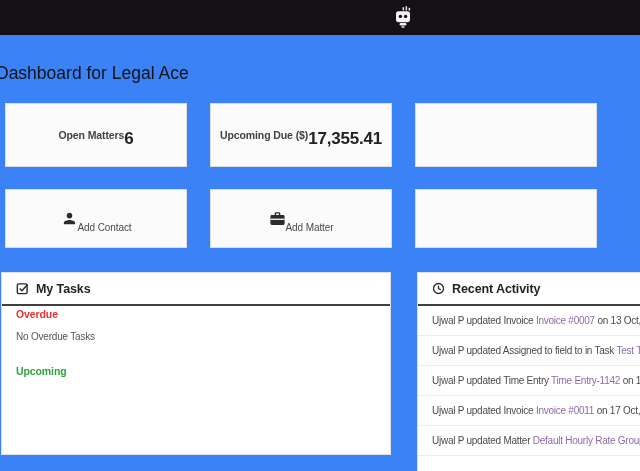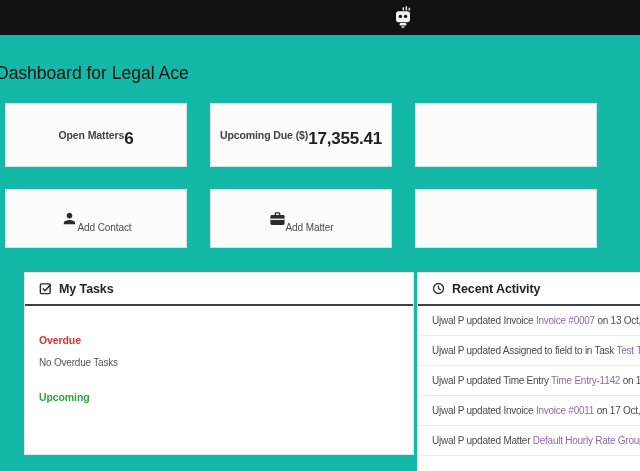--- a/index.html
+++ b/index.html
@@ -1,17 +1,17 @@
 <!DOCTYPE html>
 <html><head>
 <meta charset="utf-8">
 <style>
   html,body{margin:0;padding:0;background:#fff;}
   #screen{
-    position:relative;width:640px;height:471px;overflow:hidden;background:#14b8a6;
+    position:relative;width:640px;height:471px;overflow:hidden;background:#3b82f6;
     font-family:"Liberation Sans",sans-serif;-webkit-font-smoothing:antialiased;
   }
   
   .topbar{position:absolute;left:0;top:0;width:640px;height:35px;background:#151015;}
   .logo{position:absolute;left:393px;top:6px;width:20px;height:23px;cursor:pointer;}
   
   .page-title{position:absolute;left:-4px;top:63px;font-size:17.5px;line-height:20px;color:#141414;white-space:nowrap;}
   
   .cards-row{position:absolute;left:5px;display:flex;gap:23px;}
   .stats-row{top:103px;}
@@ -22,28 +22,28 @@
     cursor:pointer;
   }
   .stat-card{height:64px;}
   .action-card{height:59px;}
   .stat-label{font-size:10.5px;font-weight:bold;color:#424242;letter-spacing:-0.1px;}
   .stat-value{font-size:17px;font-weight:bold;color:#222;margin-top:7px;letter-spacing:-0.2px;}
   .action-icon{color:#2b2b2b;height:17px;}
   .action-label{font-size:10px;color:#4a4a4a;margin-top:18px;letter-spacing:-0.1px;}
   
   .panel{position:absolute;top:272px;box-sizing:border-box;background:#fff;border:1px solid #e0e0e0;overflow:hidden;}
-  .tasks-panel{left:24px;width:390px;height:183px;}
+  .tasks-panel{left:1px;width:390px;height:183px;}
   .activity-panel{left:417px;width:390px;height:205px;}
   .panel-header{
     display:flex;align-items:center;gap:7px;padding:8.5px 14px;
     font-size:12.5px;font-weight:bold;color:#242424;border-bottom:2px solid #3f3f3f;letter-spacing:-0.1px;
   }
   .panel-header .ph-icon{color:#2b2b2b;display:inline-flex;}
-  .section-label{font-size:10.5px;font-weight:bold;padding:28px 14px 3px;letter-spacing:-0.1px;}
+  .section-label{font-size:10.5px;font-weight:bold;padding:2px 14px 3px;letter-spacing:-0.1px;}
   .section-label.overdue{color:#e53330;}
   .section-label.upcoming{color:#31a33c;padding-top:17px;}
   .empty-text{font-size:10px;color:#555;padding:8px 14px 6px;letter-spacing:-0.2px;}
   .task-row{font-size:10px;color:#4b4b4b;padding:9px 14px;border-bottom:1px solid #ececec;letter-spacing:-0.2px;white-space:nowrap;}
   .activity-row{
     font-size:10px;color:#4b4b4b;padding:9px 14px;border-bottom:1px solid #ececec;
     letter-spacing:-0.25px;white-space:nowrap;overflow:hidden;
   }
   .activity-link{color:#8e6aad;cursor:pointer;}
 </style>

